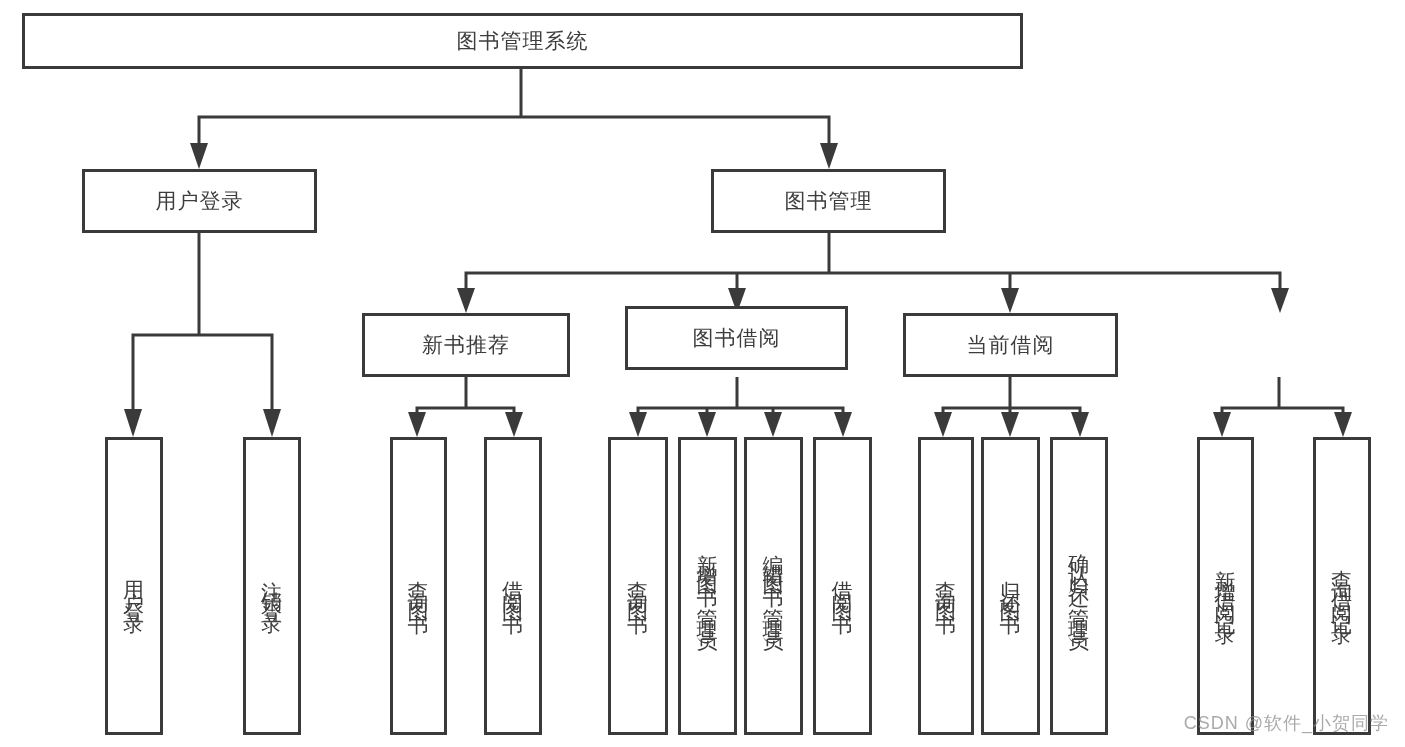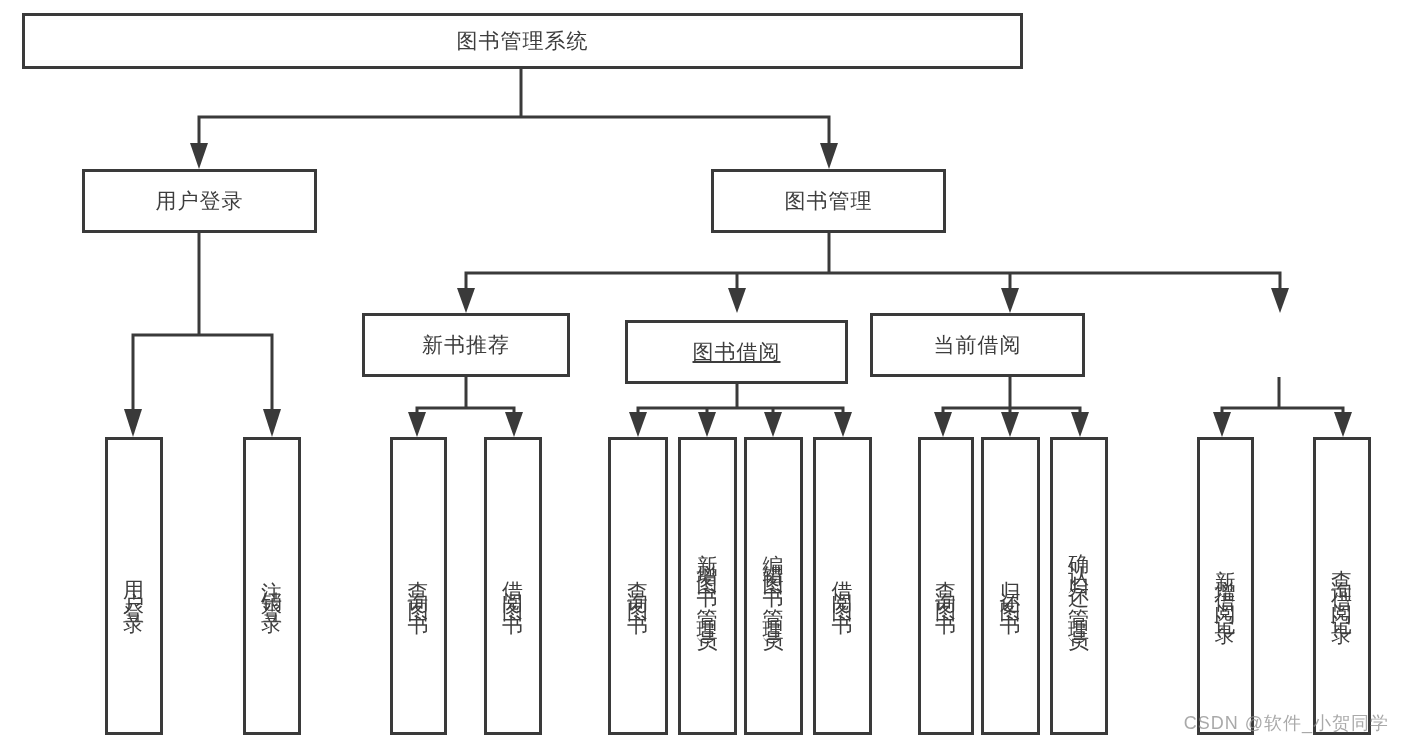--- a/index.html
+++ b/index.html
@@ -117,24 +117,24 @@
   <div class="node hbox" style="left:82px; top:169px; width:235px; height:64px;">
     <span>用户登录</span>
   </div>
   <div class="node hbox" style="left:711px; top:169px; width:235px; height:64px;">
     <span>图书管理</span>
   </div>
 
   <div class="node hbox" style="left:362px; top:313px; width:208px; height:64px;">
     <span>新书推荐</span>
   </div>
-  <div class="node hbox" style="left:625px; top:320px; width:223px; height:64px;text-decoration:underline;">
+  <div class="node hbox" style="left:625px; top:306px; width:223px; height:64px;">
     <span>图书借阅</span>
   </div>
-  <div class="node hbox" style="left:870px; top:313px; width:215px; height:64px;">
+  <div class="node hbox" style="left:903px; top:313px; width:215px; height:64px;">
     <span>当前借阅</span>
   </div>
 
   <div class="node vbox" style="left:105px; top:437px; width:58px; height:298px;">
     <span>用户登录</span>
   </div>
   <div class="node vbox" style="left:243px; top:437px; width:58px; height:298px;">
     <span>注销登录</span>
   </div>
 

